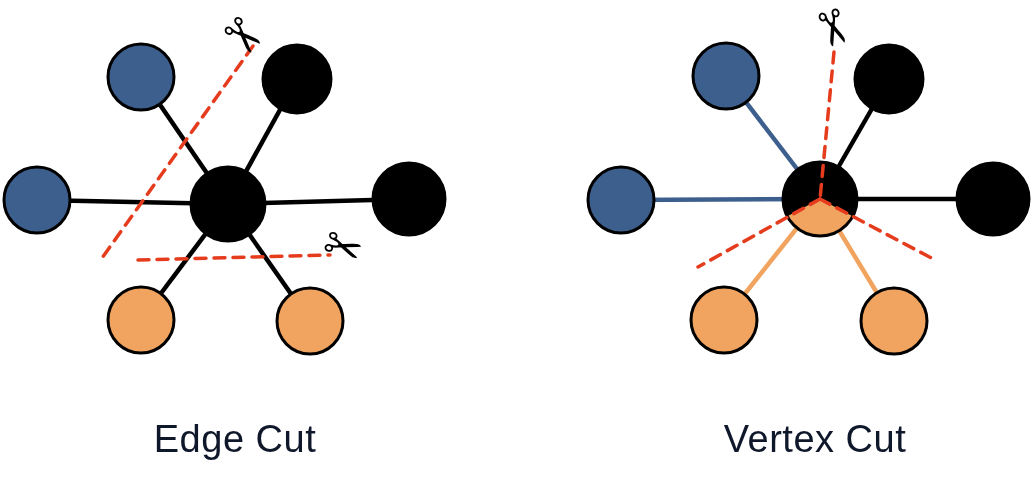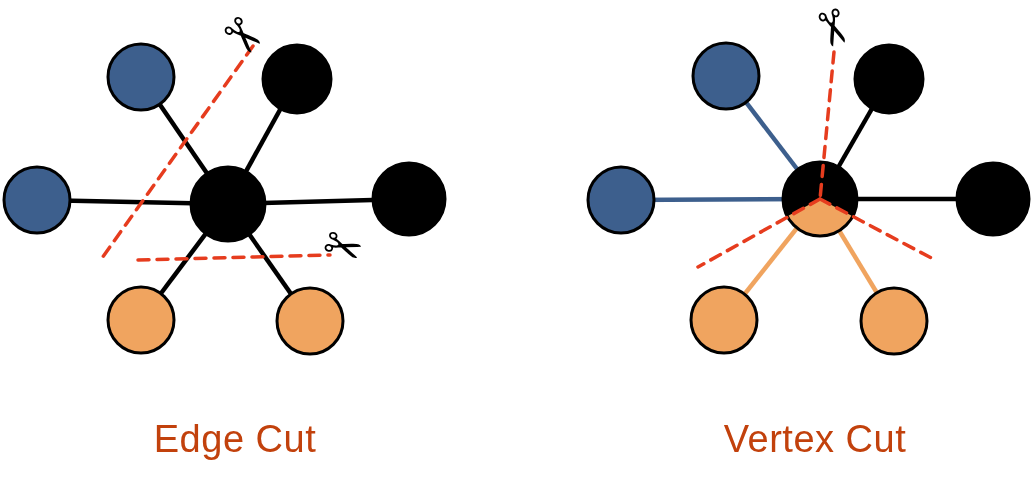--- a/index.html
+++ b/index.html
@@ -21,21 +21,21 @@
     top: 0;
   }
   .caption {
     position: absolute;
     top: 418px;
     width: 460px;
     text-align: center;
     font-size: 38px;
     font-weight: 400;
     letter-spacing: 0.5px;
-    color: #c2410c;
+    color: #0f172a;
     font-family: "Liberation Sans", "DejaVu Sans", sans-serif;
   }
   .caption.left { left: 5px; }
   .caption.right { left: 585px; }
 </style>
 </head>
 <body>
 
 <div id="figure">
   <svg id="diagram-svg" width="1034" height="400" viewBox="0 0 1034 400">

